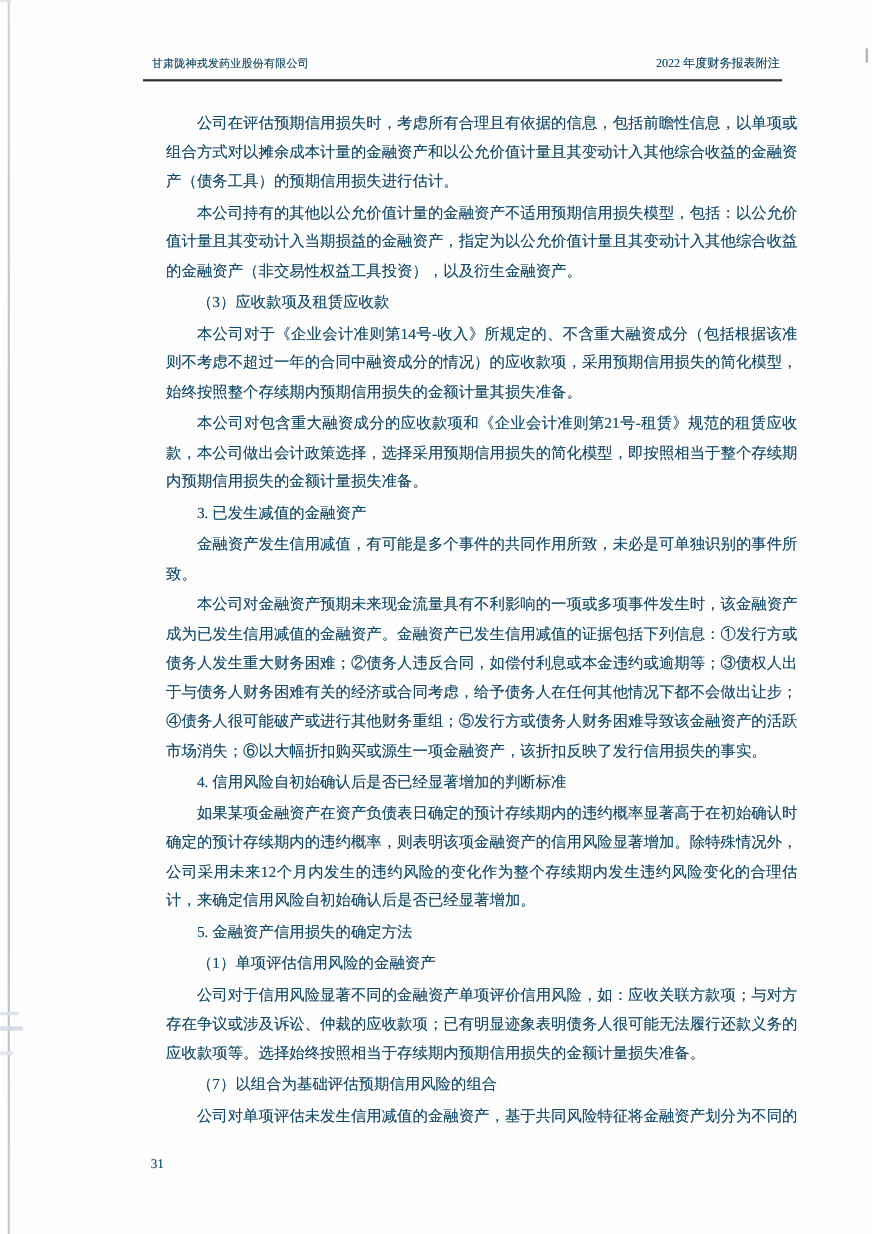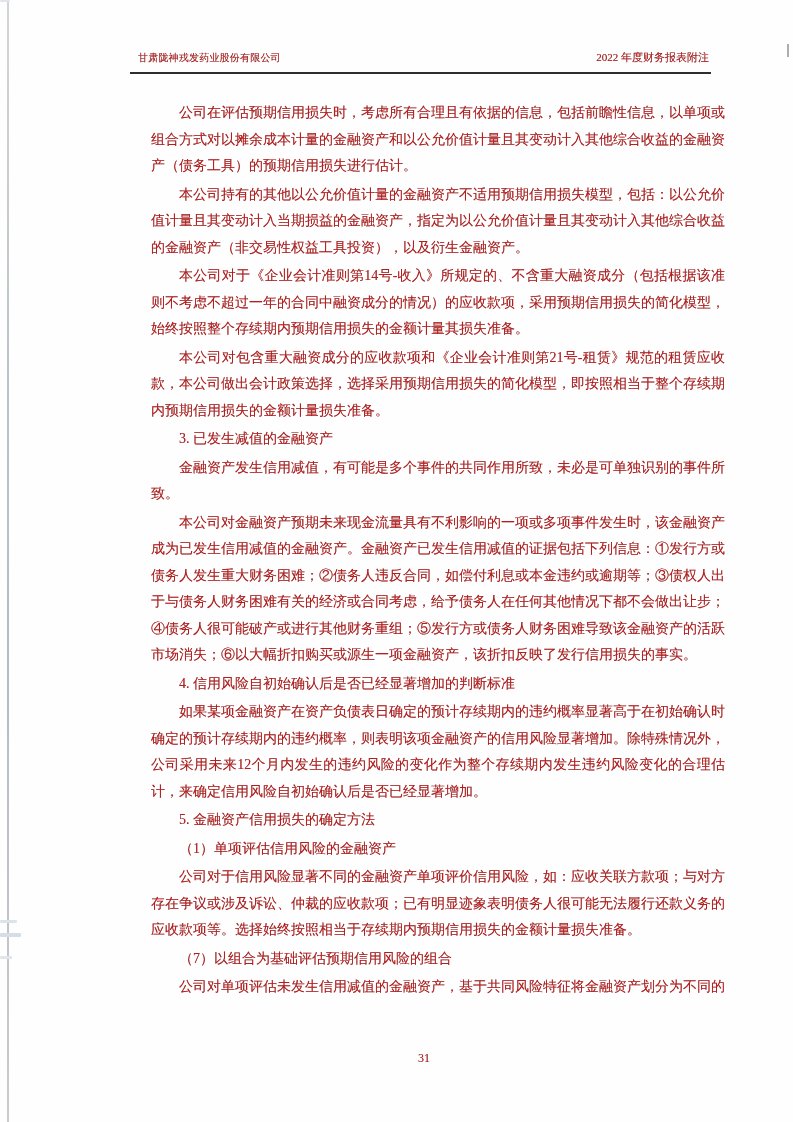--- a/index.html
+++ b/index.html
@@ -3,21 +3,21 @@
 <meta charset="utf-8">
 <style>
   html, body { margin: 0; padding: 0; background: #ffffff; }
   .page {
     position: relative;
     width: 793px;
     height: 1122px;
     background: #fefefe;
     overflow: hidden;
     font-family: "Liberation Serif", "DejaVu Serif", serif;
-    color: #b91c1c;
+    color: #0c4a6e;
   }
   
   .scan-edge {
     position: absolute;
     left: 7px; top: 0;
     width: 2px; height: 1122px;
     background: linear-gradient(to bottom, #d2d6d9 0%, #bcc1c5 35%, #b6bbc0 60%, #c8cccf 100%);
   }
   .smudge { position: absolute; border-radius: 1px; }
   .smudge.s1 { left: 0; top: 96;  width: 10px; height: 2px; background: #dfe5ea; }
@@ -50,21 +50,21 @@
     font-size: 14px;
     line-height: 26.5px;
     text-align: justify;
     text-shadow: 0 0 0.4px rgba(0,0,0,0.35);
   }
   .body-block p { margin: 0 0 2px 0; text-indent: 2em; }
   .page-number {
     position: absolute;
     left: 137px; top: 1051px;
     width: 574px;
-    text-align: center;
+    text-align: left;
     font-size: 12px;
     text-shadow: 0 0 0.4px rgba(0,0,0,0.35);
   }
 </style>
 </head>
 <body>
 
 <div class="page">
 
   <div class="scan-edge"></div>
@@ -75,20 +75,21 @@
   <div class="corner-mark"></div>
 
   <div class="header">
     <span class="company">甘肃陇神戎发药业股份有限公司</span>
     <span class="doc-title">2022 年度财务报表附注</span>
   </div>
 
   <div class="body-block">
     <p>公司在评估预期信用损失时，考虑所有合理且有依据的信息，包括前瞻性信息，以单项或组合方式对以摊余成本计量的金融资产和以公允价值计量且其变动计入其他综合收益的金融资产（债务工具）的预期信用损失进行估计。</p>
     <p>本公司持有的其他以公允价值计量的金融资产不适用预期信用损失模型，包括：以公允价值计量且其变动计入当期损益的金融资产，指定为以公允价值计量且其变动计入其他综合收益的金融资产（非交易性权益工具投资），以及衍生金融资产。</p>
+    <p>（3）应收款项及租赁应收款</p>
     <p>本公司对于《企业会计准则第14号-收入》所规定的、不含重大融资成分（包括根据该准则不考虑不超过一年的合同中融资成分的情况）的应收款项，采用预期信用损失的简化模型，始终按照整个存续期内预期信用损失的金额计量其损失准备。</p>
     <p>本公司对包含重大融资成分的应收款项和《企业会计准则第21号-租赁》规范的租赁应收款，本公司做出会计政策选择，选择采用预期信用损失的简化模型，即按照相当于整个存续期内预期信用损失的金额计量损失准备。</p>
     <p>3. 已发生减值的金融资产</p>
     <p>金融资产发生信用减值，有可能是多个事件的共同作用所致，未必是可单独识别的事件所致。</p>
     <p>本公司对金融资产预期未来现金流量具有不利影响的一项或多项事件发生时，该金融资产成为已发生信用减值的金融资产。金融资产已发生信用减值的证据包括下列信息：①发行方或债务人发生重大财务困难；②债务人违反合同，如偿付利息或本金违约或逾期等；③债权人出于与债务人财务困难有关的经济或合同考虑，给予债务人在任何其他情况下都不会做出让步；④债务人很可能破产或进行其他财务重组；⑤发行方或债务人财务困难导致该金融资产的活跃市场消失；⑥以大幅折扣购买或源生一项金融资产，该折扣反映了发行信用损失的事实。</p>
     <p>4. 信用风险自初始确认后是否已经显著增加的判断标准</p>
     <p>如果某项金融资产在资产负债表日确定的预计存续期内的违约概率显著高于在初始确认时确定的预计存续期内的违约概率，则表明该项金融资产的信用风险显著增加。除特殊情况外，公司采用未来12个月内发生的违约风险的变化作为整个存续期内发生违约风险变化的合理估计，来确定信用风险自初始确认后是否已经显著增加。</p>
     <p>5. 金融资产信用损失的确定方法</p>
     <p>（1）单项评估信用风险的金融资产</p>
     <p>公司对于信用风险显著不同的金融资产单项评价信用风险，如：应收关联方款项；与对方存在争议或涉及诉讼、仲裁的应收款项；已有明显迹象表明债务人很可能无法履行还款义务的应收款项等。选择始终按照相当于存续期内预期信用损失的金额计量损失准备。</p>

